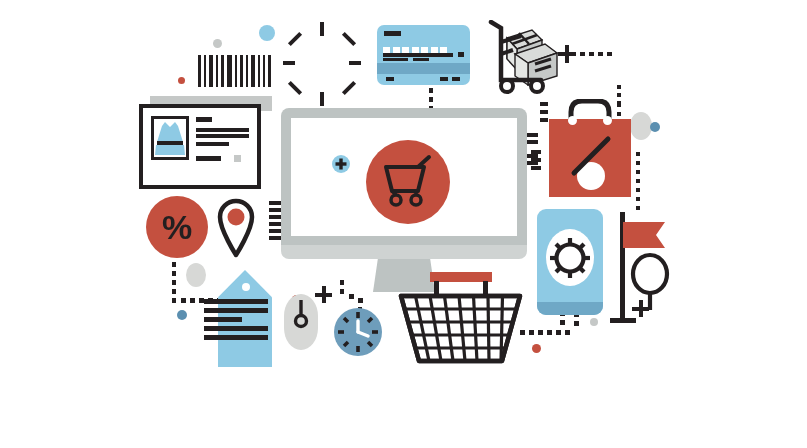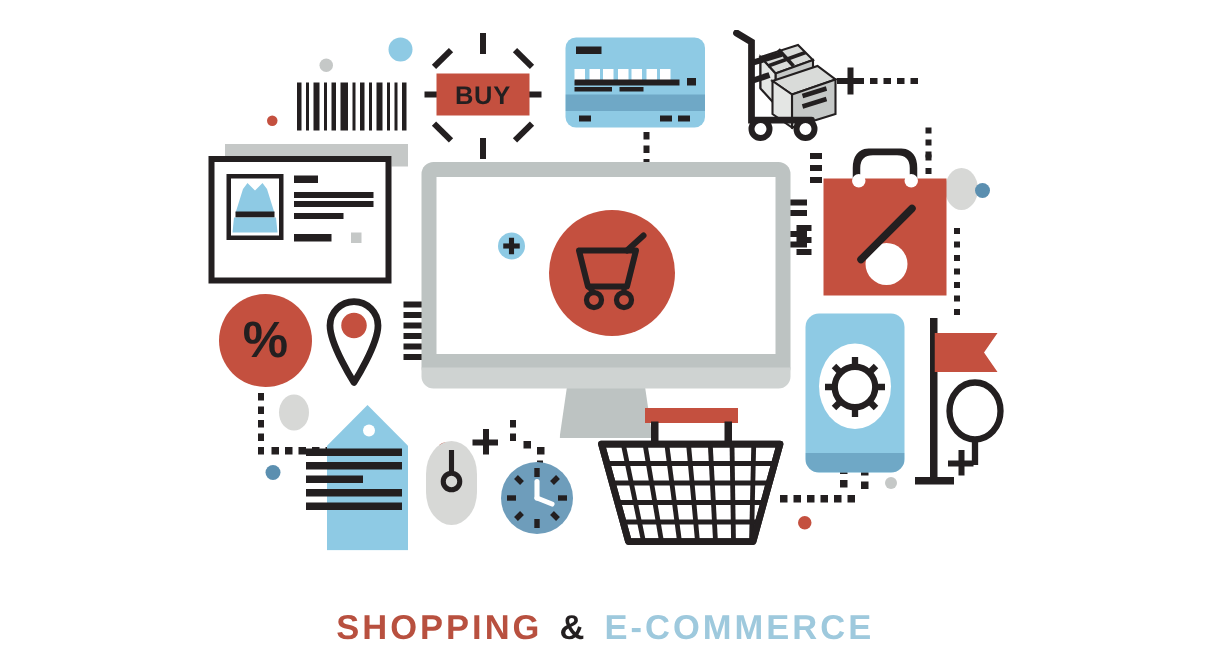--- a/index.html
+++ b/index.html
@@ -267,23 +267,20 @@
   <div id="buy-wrap" class="abs">
 
     <div class="ray" style="left:37px;top:0;width:4px;height:14px;"></div>
     <div class="ray" style="left:37px;top:70px;width:4px;height:14px;"></div>
     <div class="ray" style="left:0;top:39px;width:12px;height:4px;"></div>
     <div class="ray" style="left:66px;top:39px;width:12px;height:4px;"></div>
     <div class="ray" style="left:10px;top:9px;width:4px;height:16px;transform:rotate(45deg);"></div>
     <div class="ray" style="left:64px;top:9px;width:4px;height:16px;transform:rotate(-45deg);"></div>
     <div class="ray" style="left:10px;top:58px;width:4px;height:16px;transform:rotate(-45deg);"></div>
     <div class="ray" style="left:64px;top:58px;width:4px;height:16px;transform:rotate(45deg);"></div>
-    <div id="buy-box">
-      <b>BUY</b>
-    </div>
   </div>
 
   <div id="card" class="abs">
     <div class="mag"></div>
     <div class="chipwrap">
       <i></i><i></i><i></i><i></i><i></i><i></i><i></i>
     </div>
     <div class="l1"></div>
     <div class="l2"></div>
     <div class="l3"></div>
@@ -520,19 +517,14 @@
       <ellipse cx="21" cy="22" rx="17" ry="19" fill="none" stroke="#231f20" stroke-width="4.2"></ellipse>
       <line x1="21" y1="41" x2="21" y2="58" stroke="#231f20" stroke-width="4.2"></line>
     </svg>
   </div>
 
   <div class="plusmark" style="left:632px;top:300px;width:17px;height:17px;">
     <i style="left:6.5px;top:0;width:4px;height:17px;"></i>
     <i style="left:0;top:6.5px;width:17px;height:4px;"></i>
   </div>
 
-  <div id="title">
-    <span class="t-shop">SHOPPING</span>
-    <span class="t-amp">&amp;</span>
-    <span class="t-ecom">E-COMMERCE</span>
-  </div>
 
 </div>
 
 </body></html>

